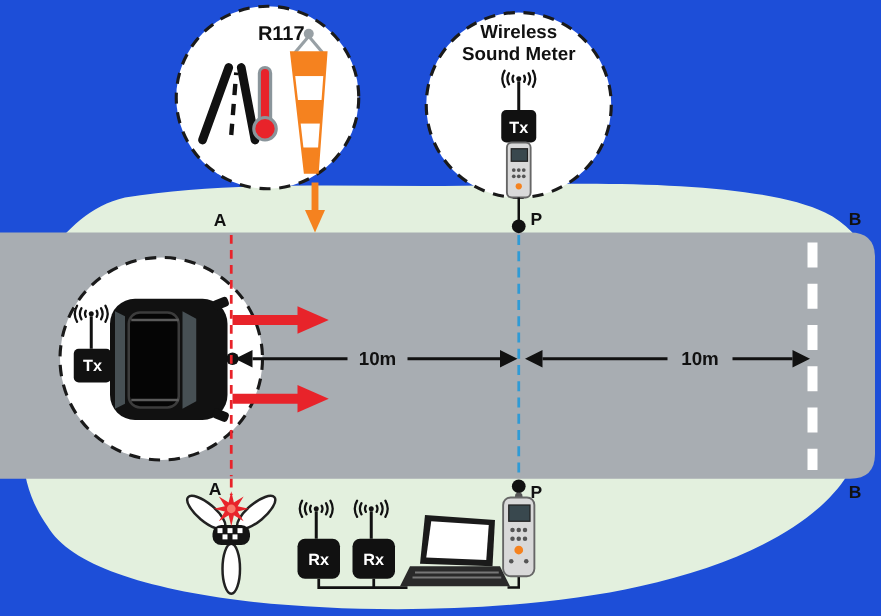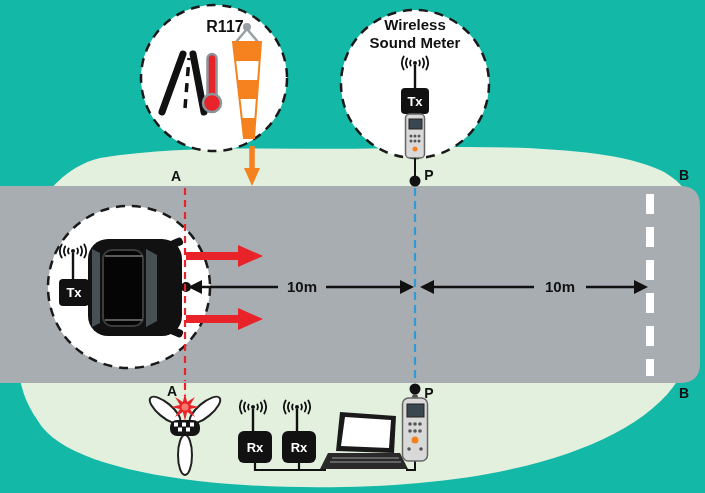--- a/index.html
+++ b/index.html
@@ -1,16 +1,16 @@
 <!DOCTYPE html>
 <html><head>
 <meta charset="utf-8">
 <style>
   html,body{margin:0;padding:0;background:#fff;}
-  .stage{position:relative;width:705px;height:493px;background:#14b8a6;overflow:hidden;
+  .stage{position:relative;width:705px;height:493px;background:#1d4ed8;overflow:hidden;
          font-family:"Liberation Sans",sans-serif;}
   .stage svg{position:absolute;left:0;top:0;}
   text{font-family:"Liberation Sans",sans-serif;font-weight:bold;fill:#111;}
   .t16{font-size:16px;}
   .t15{font-size:15px;}
   .t14{font-size:14px;}
   .t13w{font-size:13px;fill:#fff;}
 </style>
 </head>
 <body>

